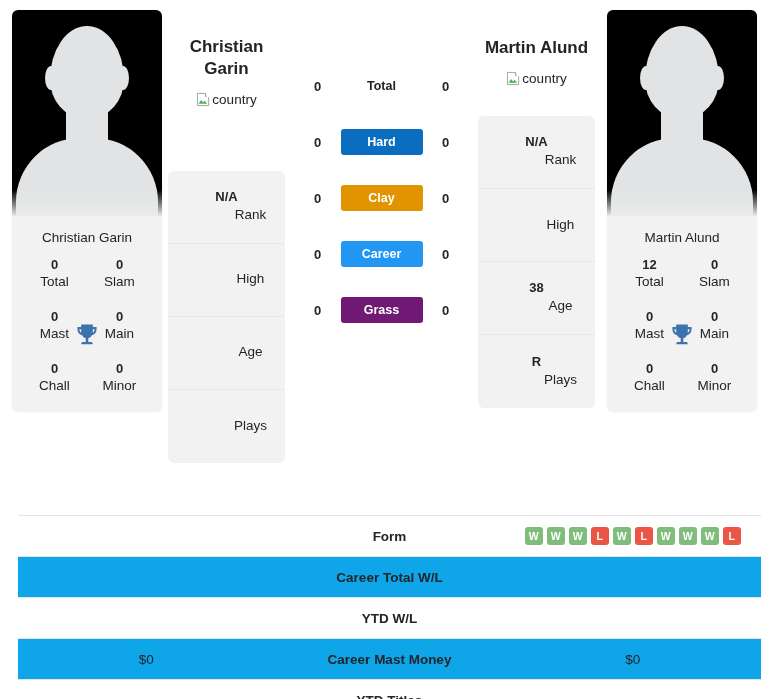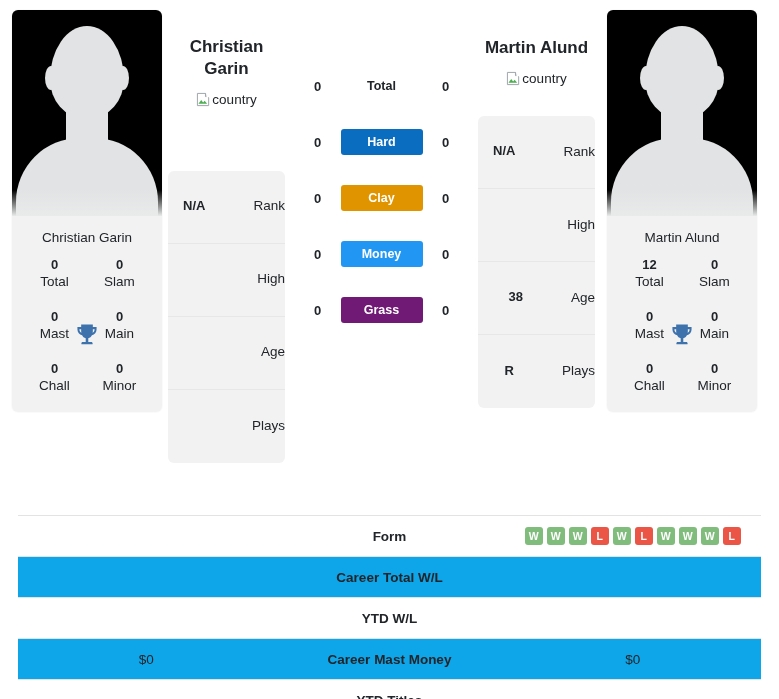--- a/index.html
+++ b/index.html
@@ -119,22 +119,22 @@
   .info-card {
     width: 117px;
     border-radius: 6px;
     background: #f2f2f2;
     overflow: hidden;
   }
   .info-card.left  { margin-top: 64px; }
   .info-card.right { margin-top: 0px; }
   .info-row {
     height: 73px;
-    display: flex; flex-direction: row;
-    align-items: center; justify-content: flex-end;
+    display: flex; flex-direction: column;
+    align-items: center; justify-content: center;
     border-bottom: 1px solid #e7e7e7;
   }
   .info-row:last-child { border-bottom: none; }
   .info-val { font-size: 13px; font-weight: 700; line-height: 1.3; }
   .info-lab { font-size: 13.5px; line-height: 1.35; padding-left: 48px; }
 
   
   .srf-row {
     display: flex; align-items: center; justify-content: center;
     width: 193px;
@@ -273,21 +273,21 @@
         <div class="srf-badge" style="background:#0b6dc0">Hard</div>
         <div class="srf-num">0</div>
       </div>
       <div class="srf-row">
         <div class="srf-num">0</div>
         <div class="srf-badge" style="background:#e09400">Clay</div>
         <div class="srf-num">0</div>
       </div>
       <div class="srf-row">
         <div class="srf-num">0</div>
-        <div class="srf-badge" style="background:#2196f3">Money</div>
+        <div class="srf-badge" style="background:#2196f3">Career</div>
         <div class="srf-num">0</div>
       </div>
       <div class="srf-row">
         <div class="srf-num">0</div>
         <div class="srf-badge" style="background:#701a75">Grass</div>
         <div class="srf-num">0</div>
       </div>
     </div>
 
     <div class="col-name">

